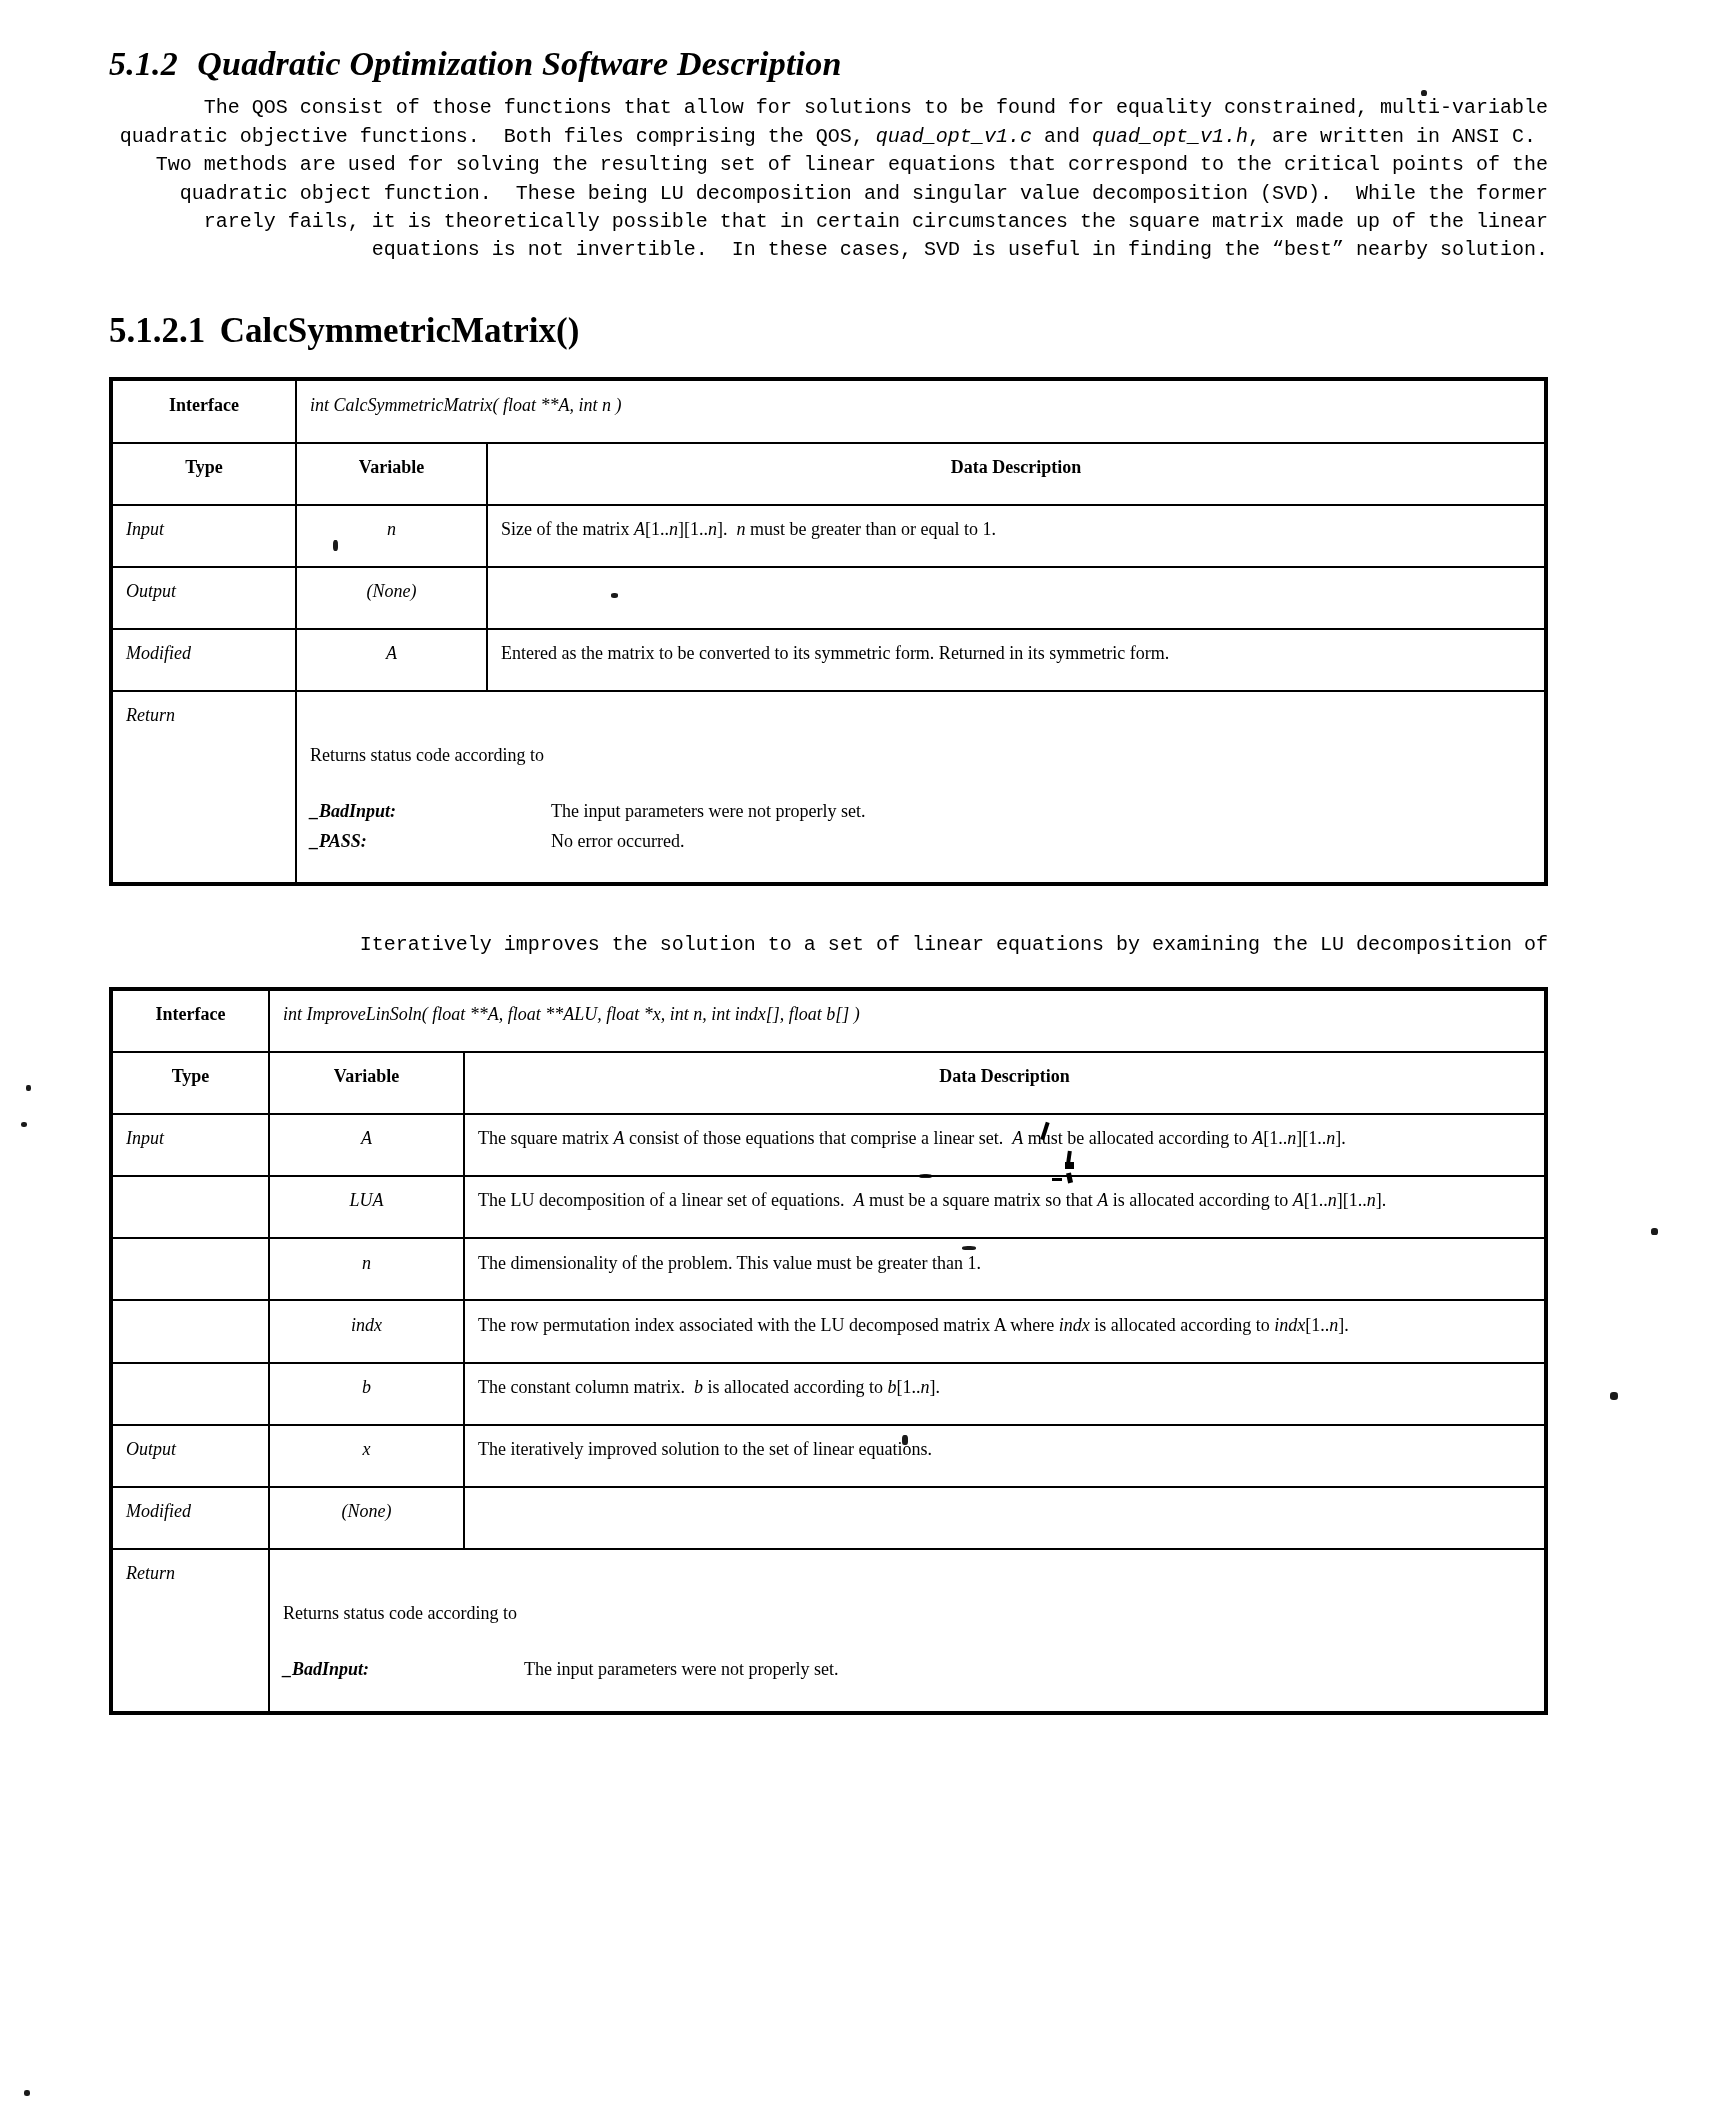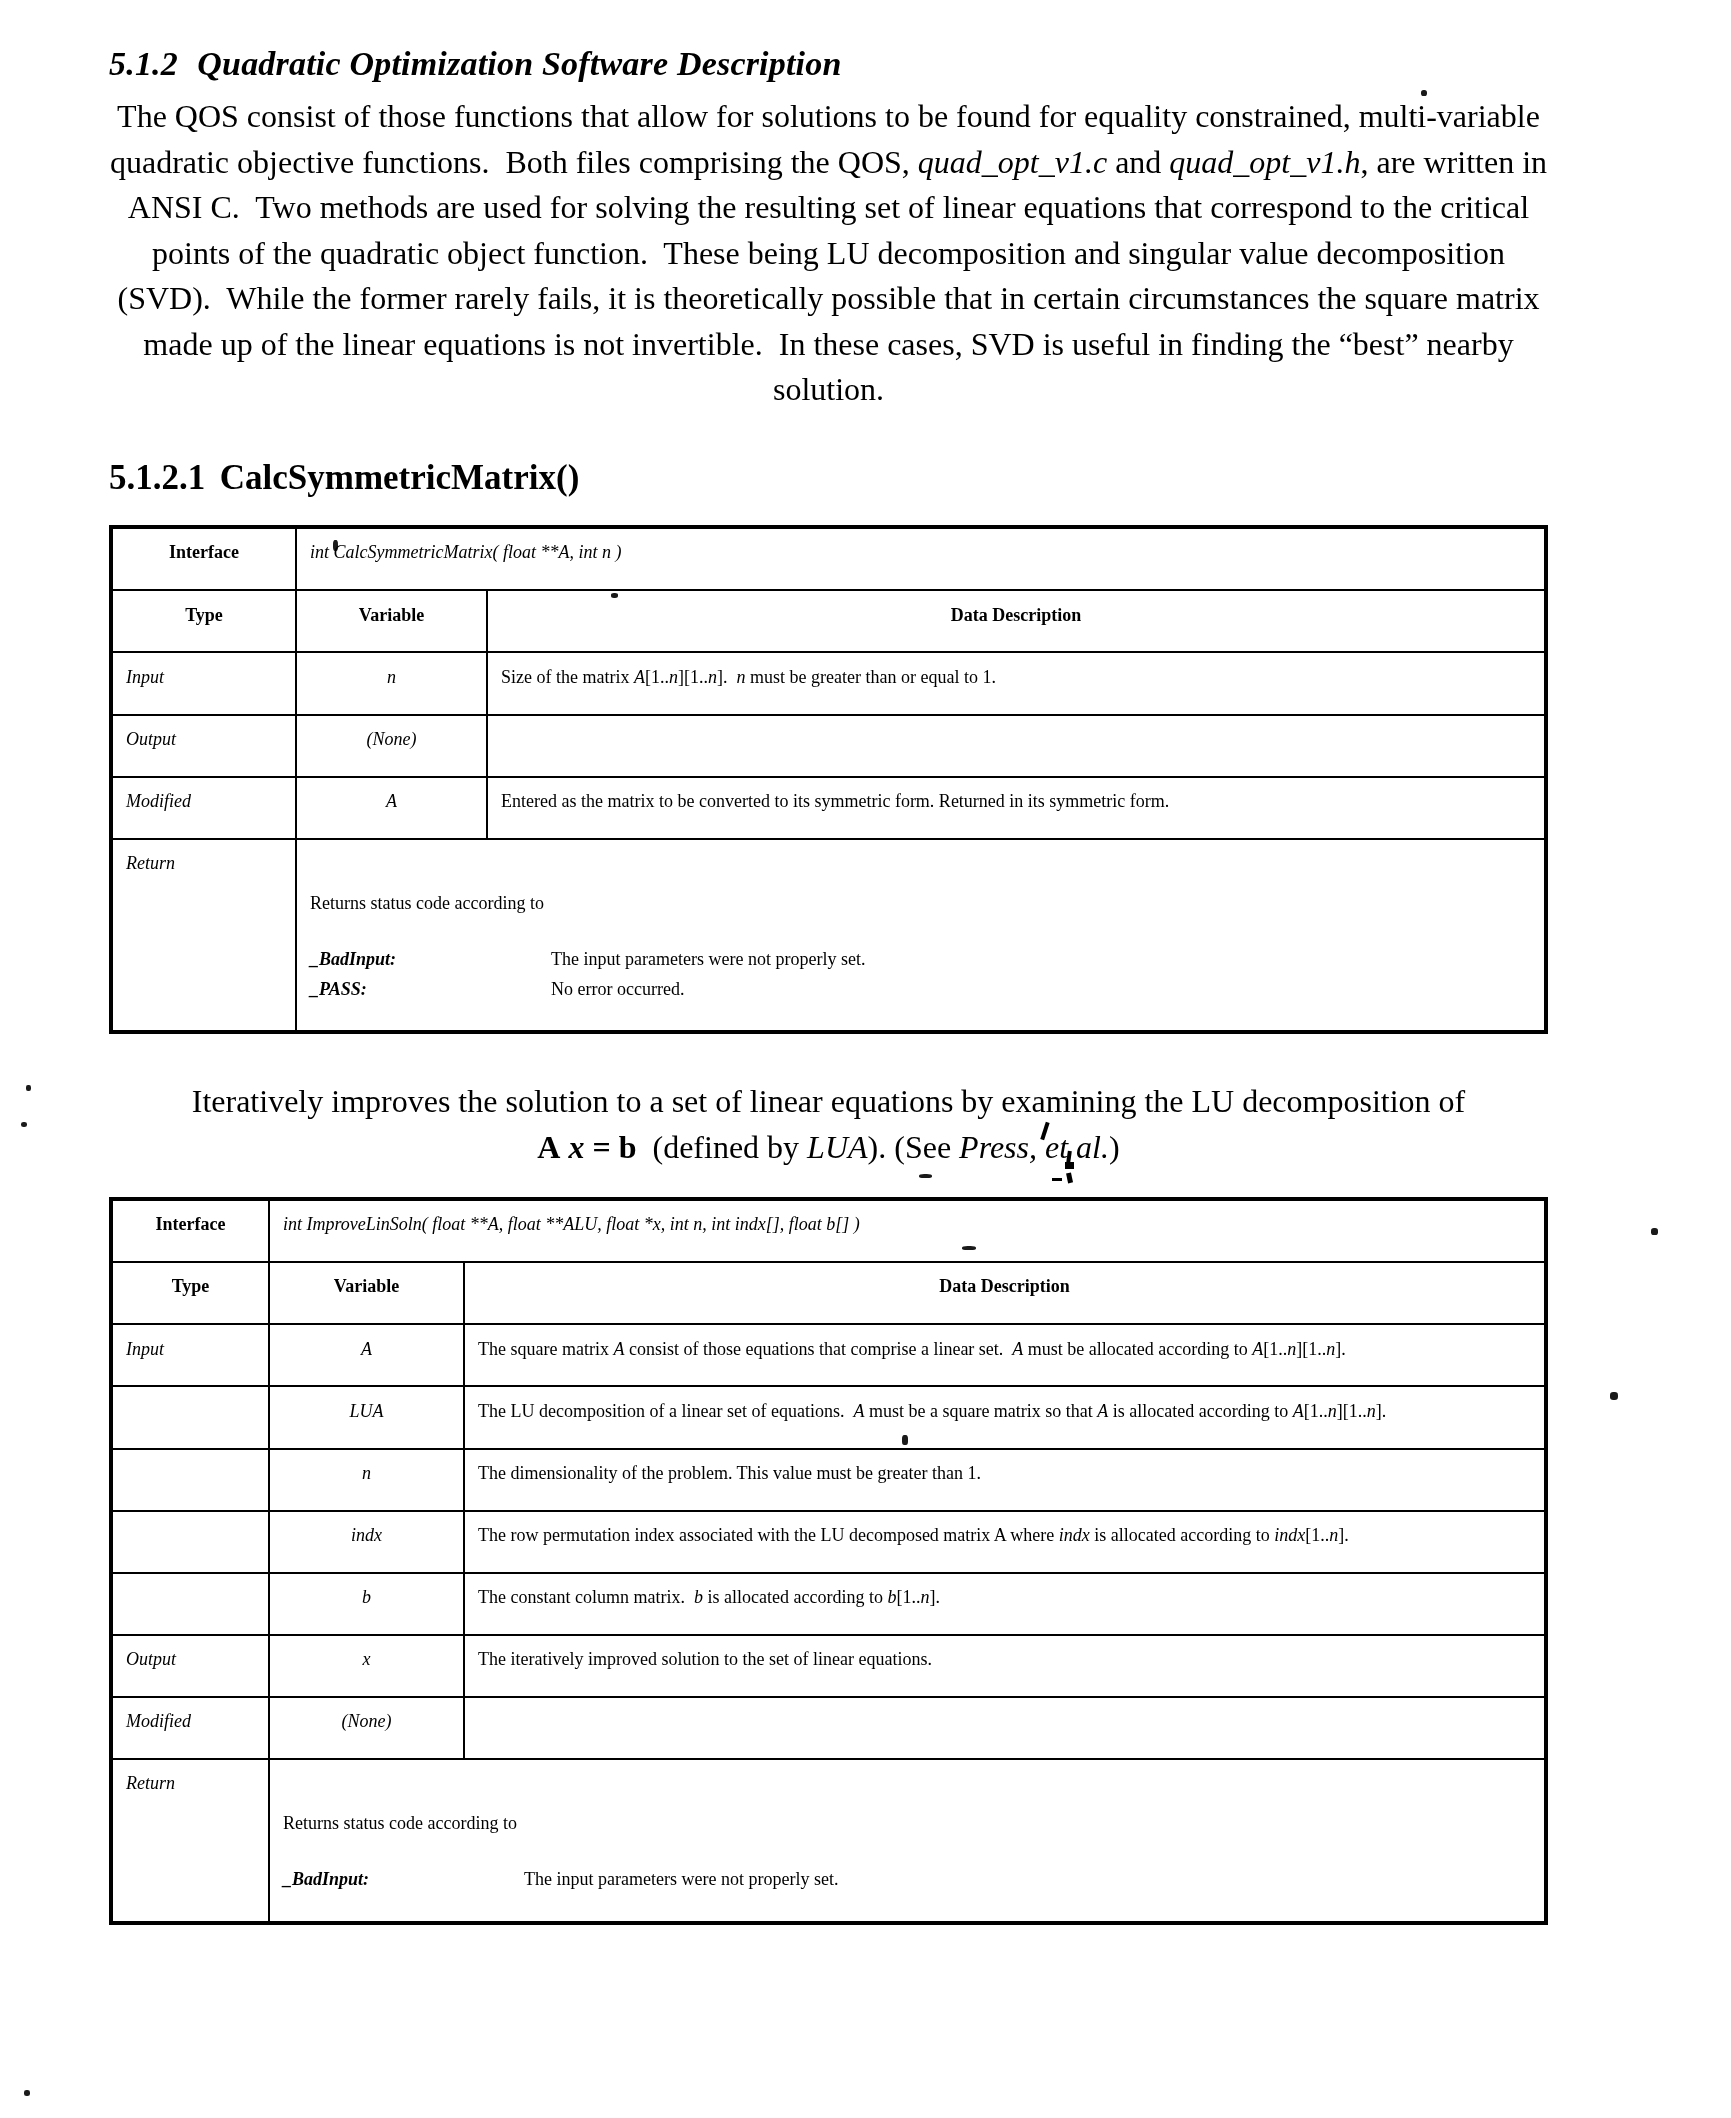--- a/index.html
+++ b/index.html
@@ -46,24 +46,25 @@
     font-size: 35px;
     font-weight: bold;
     font-style: normal;
     margin: 0 0 8px 0;
     line-height: 1.2;
   }
   h3.sub-head .num {
     margin-right: 14.5px;
   }
   p.body-text {
-    font-size: 32px;
+    font-size: 20px;
     line-height: 1.42;
     margin: 0;
-    text-align: center;
+    text-align: right;
+    font-family: Liberation Mono, monospace;
   }
   .it { font-style: italic; }
   .bd { font-weight: bold; }
   .spacer-lg { height: 45px; }
   .spacer-md { height: 27px; }
   .spacer-sm { height: 17.7px; }
 
   
   table.iface {
     border-collapse: collapse;
@@ -218,21 +219,20 @@
             </div>
           </td>
         </tr>
       </tbody>
     </table>
 
     <div class="spacer-lg"></div>
 
 
     <p class="body-text">Iteratively improves the solution to a set of linear equations by examining the LU decomposition of</p>
-    <p class="body-text"><span class="bd">A</span> <span class="bd it">x</span> <span class="bd">= b</span>&nbsp; (defined by <span class="it">LUA</span>).&nbsp;(See <span class="it">Press, et al.</span>)</p>
 
     <div class="spacer-md"></div>
 
     <table class="iface t2">
       <colgroup>
         <col class="c-type">
           <col class="c-var">
           <col class="c-desc">
       </colgroup>
       <tbody>

